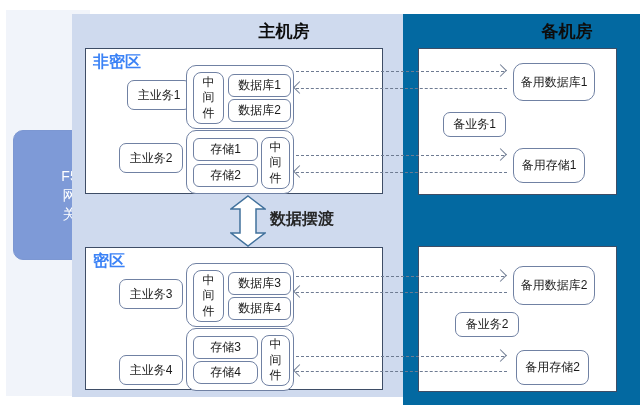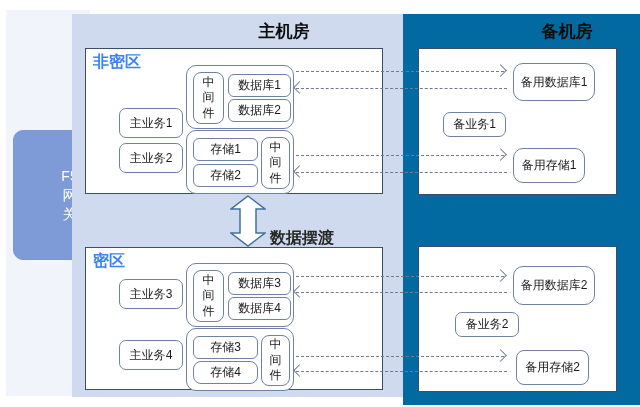--- a/index.html
+++ b/index.html
@@ -23,41 +23,41 @@
         display:flex;align-items:center;justify-content:center;font-size:12px;white-space:nowrap;color:#1a1a1a;}
   .group{position:absolute;background:#fff;border:1.3px solid #7081a3;border-radius:10px;}
   .vbox{border-radius:8px;}
   .vtext{width:1em;line-height:1.3;word-break:break-all;white-space:normal;}
 
   .harrow{position:absolute;height:0;border-top:1.6px dashed #6e7b92;}
   .chev{position:absolute;width:8px;height:8px;border-top:1.6px solid #6e7b92;border-right:1.6px solid #6e7b92;}
   .chev-r{right:-1px;top:-6px;transform:rotate(45deg);}
   .chev-l{left:-1px;top:-6px;transform:rotate(-135deg);}
 
-  .transfer-label{left:238px;top:209px;font-size:16px;font-weight:600;color:#262626;margin-top:19px;}
+  .transfer-label{left:238px;top:209px;font-size:16px;font-weight:600;color:#262626;}
 </style>
 </head>
 <body>
 
 <div class="canvas">
 
   <div class="abs left-strip"></div>
 
   <div class="abs f5-box">
     <span>F5</span>
     <span>网</span>
     <span>关</span>
   </div>
 
   <div class="abs main-panel">
     <div class="abs room-title">主机房</div>
 
     <div class="zone" style="left:13px;top:34px;width:296px;height:144px;">
       <div class="zone-label">非密区</div>
-      <div class="sbox" style="left:33px;top:31px;width:62px;height:28px;margin-top:28px;">主业务1</div>
+      <div class="sbox" style="left:41px;top:31px;width:62px;height:28px;">主业务1</div>
       <div class="group" style="left:100px;top:16px;width:106px;height:62px;">
         <div class="sbox vbox" style="left:6px;top:6px;width:29px;height:50px;">
           <span class="vtext">中间件</span>
         </div>
         <div class="sbox" style="left:41px;top:8px;width:61px;height:21px;border-radius:6px;">数据库1</div>
         <div class="sbox" style="left:41px;top:33px;width:61px;height:21px;border-radius:6px;">数据库2</div>
       </div>
       <div class="sbox" style="left:33px;top:94px;width:62px;height:28px;">主业务2</div>
       <div class="group" style="left:100px;top:81px;width:106px;height:62px;">
         <div class="sbox" style="left:6px;top:7px;width:63px;height:21px;border-radius:6px;">存储1</div>
@@ -71,21 +71,21 @@
     <div class="zone" style="left:13px;top:233px;width:296px;height:141px;">
       <div class="zone-label">密区</div>
       <div class="sbox" style="left:33px;top:31px;width:62px;height:28px;">主业务3</div>
       <div class="group" style="left:100px;top:15px;width:106px;height:62px;">
         <div class="sbox vbox" style="left:6px;top:6px;width:29px;height:50px;">
           <span class="vtext">中间件</span>
         </div>
         <div class="sbox" style="left:41px;top:8px;width:61px;height:21px;border-radius:6px;">数据库3</div>
         <div class="sbox" style="left:41px;top:33px;width:61px;height:21px;border-radius:6px;">数据库4</div>
       </div>
-      <div class="sbox" style="left:33px;top:92px;width:62px;height:28px;font-family:Liberation Mono, monospace;">主业务4</div>
+      <div class="sbox" style="left:33px;top:107px;width:62px;height:28px;">主业务4</div>
       <div class="group" style="left:100px;top:80px;width:106px;height:61px;">
         <div class="sbox" style="left:6px;top:7px;width:63px;height:21px;border-radius:6px;">存储3</div>
         <div class="sbox" style="left:6px;top:32px;width:63px;height:21px;border-radius:8px;">存储4</div>
         <div class="sbox vbox" style="left:74px;top:6px;width:27px;height:49px;">
           <span class="vtext">中间件</span>
         </div>
       </div>
     </div>
   </div>
 

